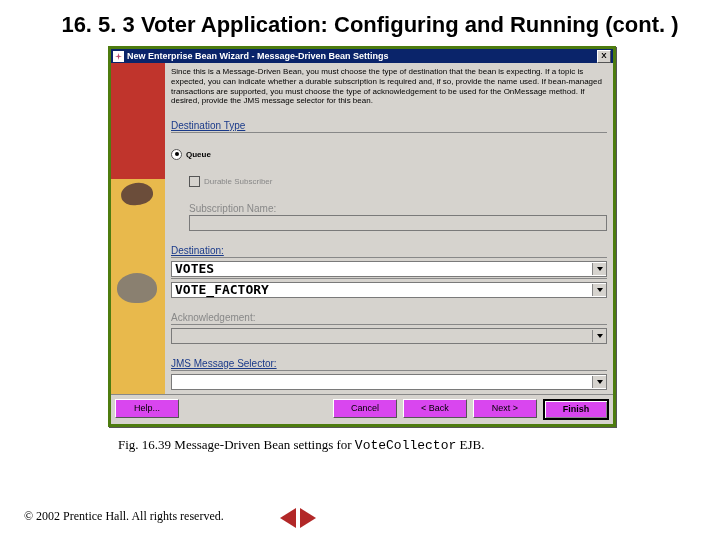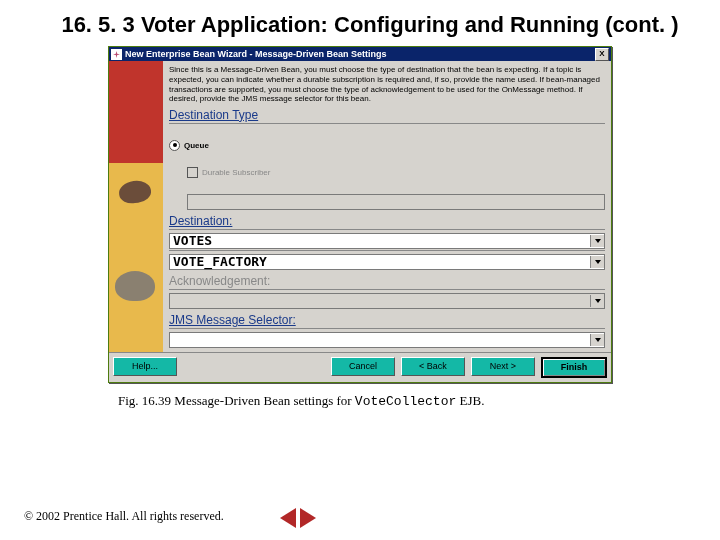--- a/index.html
+++ b/index.html
@@ -18,21 +18,21 @@
     text-align: center;
     padding: 12px 40px 6px 60px;
     line-height: 1.2;
   }
   .figure-wrap {
     margin: 2px 0 0 108px;
     width: 504px;
   }
   .dialog {
     width: 502px;
-    border: 1px solid #4d7c0f;
+    border: 3px solid #4d7c0f;
     background: #d6d3ce;
     font-family: Tahoma, Arial, sans-serif;
     font-size: 9px;
     box-shadow: 1px 1px 0 #555;
   }
   .titlebar {
     background: linear-gradient(to right, #0a246a, #0a246a);
     color: #fff;
     height: 14px;
     display: flex;
@@ -86,23 +86,23 @@
     flex: 1;
     padding: 4px 6px 4px 6px;
   }
   .instructions {
     font-size: 8px;
     line-height: 1.2;
     color: #000;
     margin-bottom: 4px;
   }
   .section-label {
-    font-size: 12px;
+    font-size: 10px;
     color: #000;
-    margin: 4px 0 1px 0;
+    margin: 14px 0 1px 0;
   }
   .section-label.link { color: #1a3a8a; text-decoration: underline; cursor:pointer; }
   .rule { border-top: 1px solid #888; margin: 1px 0 3px 0; }
   .radio-row, .check-row {
     display:flex; align-items:center; gap:4px; margin:16px 0; font-size:8px;
   }
   .radio {
     width:9px; height:9px; border:1px solid #555; border-radius:50%;
     background:#fff; display:flex; align-items:center; justify-content:center;
   }
@@ -131,21 +131,21 @@
   }
   .button-row {
     border-top:1px solid #888;
     padding:4px 4px;
     display:flex; gap:6px; justify-content:flex-end;
     background:#d6d3ce;
   }
   .button-row .spacer { flex:1; }
   .btn {
     min-width:50px; height:17px;
-    background:#14b8a6;
+    background:#d946ef;
     border:1px solid #fff;
     border-right-color:#555; border-bottom-color:#555;
     font-size:9px; display:flex; align-items:center; justify-content:center;
     padding:0 6px;
   }
   .btn.default { border:2px solid #000; box-shadow: inset 1px 1px 0 #fff, inset -1px -1px 0 #888; font-weight:bold;}
   .caption {
     font-family: "Times New Roman", serif;
     font-size: 13px;
     margin: 10px 0 0 118px;
@@ -192,20 +192,21 @@
         <div class="radio-row">
           <span class="radio checked"></span>
           <span style="font-weight:bold">Queue</span>
         </div>
 
         <div style="padding-left:18px">
           <div class="check-row disabled">
             <span class="checkbox" style="background:#d6d3ce"></span>
             <span>Durable Subscriber</span>
           </div>
+          <div class="section-label disabled">Subscription Name:</div>
           <div class="textfield"></div>
         </div>
 
         <div class="section-label link">Destination:</div>
         <div class="rule"></div>
         <div class="combo">
           <span class="combo-text">VOTES</span>
           <span class="combo-arrow"></span>
         </div>
 

